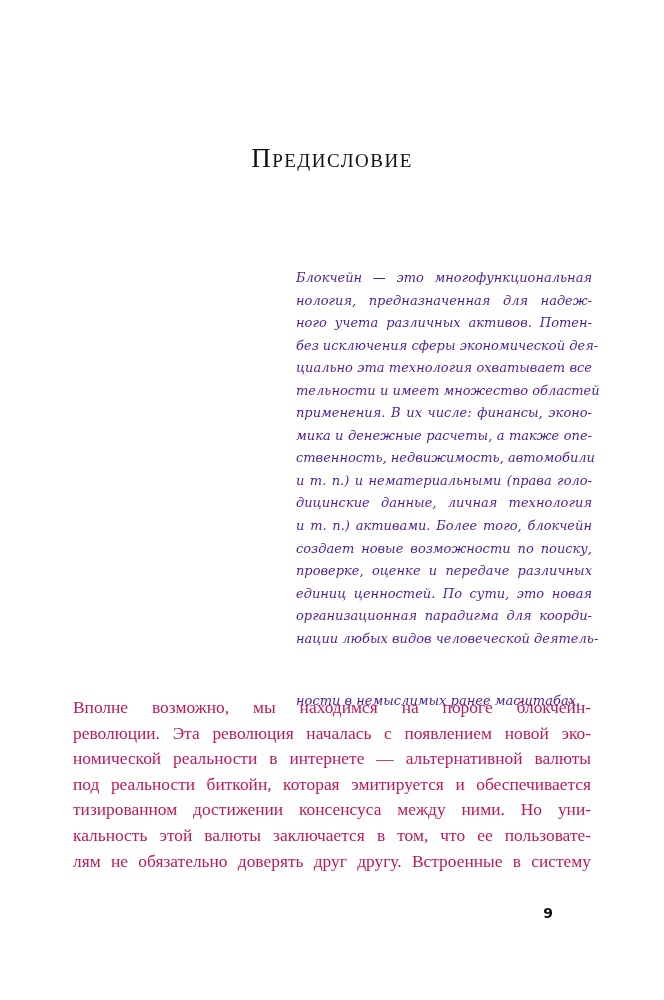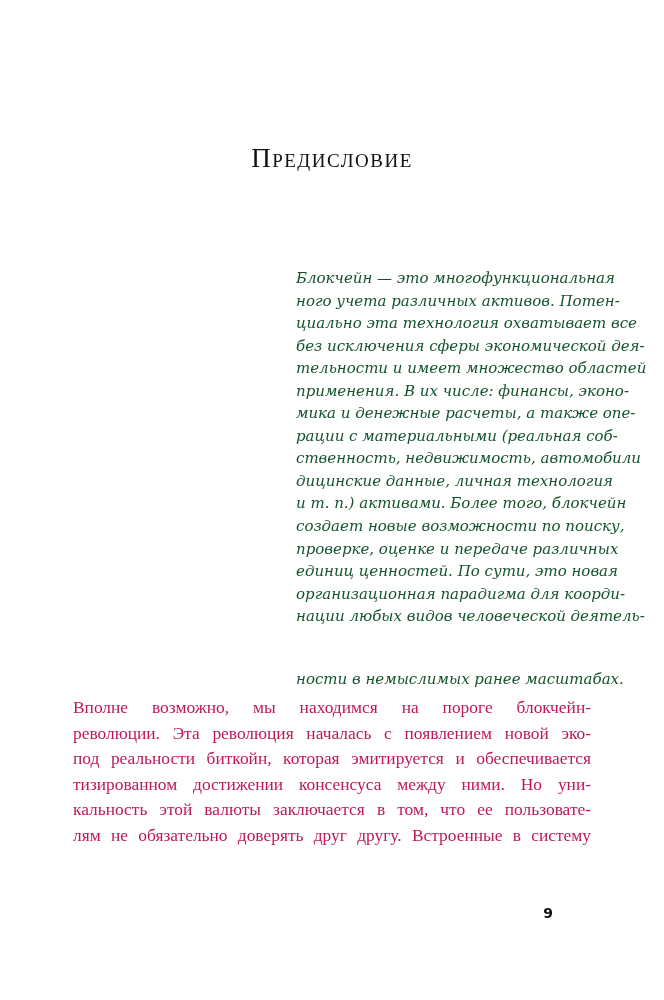--- a/index.html
+++ b/index.html
@@ -26,23 +26,23 @@
       margin: 0;
       font-weight: normal;
     }
     .epigraph {
       position: absolute;
       left: 296px;
       top: 267px;
       width: 296px;
       font-family: "DejaVu Serif", "Liberation Serif", serif;
       font-style: italic;
-      font-size: 15px;
+      font-size: 13px;
       line-height: 22.55px;
-      color: #14532d;
+      color: #4c1d95;
     }
     .epigraph .line {
       display: block;
       white-space: nowrap;
       text-align: justify;
       text-align-last: justify;
       height: 22.55px;
     }
     .epigraph .line.last { text-align-last: left; margin-top: 40px; }
     .body-text {
@@ -75,41 +75,43 @@
     }
   </style>
 </head>
 <body>
 
 <div class="page">
   <h1 class="chapter-title">Предисловие</h1>
 
   <div class="epigraph">
     <span class="line">Блокчейн — это многофункциональная</span>
+    <span class="line">нология, предназначенная для надеж-</span>
     <span class="line">ного учета различных активов. Потен-</span>
+    <span class="line">без исключения сферы экономической дея-</span>
     <span class="line">циально эта технология охватывает все</span>
-    <span class="line">без исключения сферы экономической дея-</span>
     <span class="line">тельности и имеет множество областей</span>
     <span class="line">применения. В их числе: финансы, эконо-</span>
     <span class="line">мика и денежные расчеты, а также опе-</span>
-    <span class="line">рации с материальными (реальная соб-</span>
     <span class="line">ственность, недвижимость, автомобили</span>
+    <span class="line">и т. п.) и нематериальными (права голо-</span>
     <span class="line">дицинские данные, личная технология</span>
     <span class="line">и т. п.) активами. Более того, блокчейн</span>
     <span class="line">создает новые возможности по поиску,</span>
     <span class="line">проверке, оценке и передаче различных</span>
     <span class="line">единиц ценностей. По сути, это новая</span>
     <span class="line">организационная парадигма для коорди-</span>
     <span class="line">нации любых видов человеческой деятель-</span>
     <span class="line last">ности в немыслимых ранее масштабах.</span>
   </div>
 
   <div class="body-text">
     <span class="line">Вполне возможно, мы находимся на пороге блокчейн-</span>
     <span class="line">революции. Эта революция началась с появлением новой эко-</span>
+    <span class="line">номической реальности в интернете — альтернативной валюты</span>
     <span class="line">под реальности биткойн, которая эмитируется и обеспечивается</span>
     <span class="line">тизированном достижении консенсуса между ними. Но уни-</span>
     <span class="line">кальность этой валюты заключается в том, что ее пользовате-</span>
     <span class="line">лям не обязательно доверять друг другу. Встроенные в систему</span>
   </div>
 
   <div class="page-number">9</div>
 </div>
 
 </body></html>

